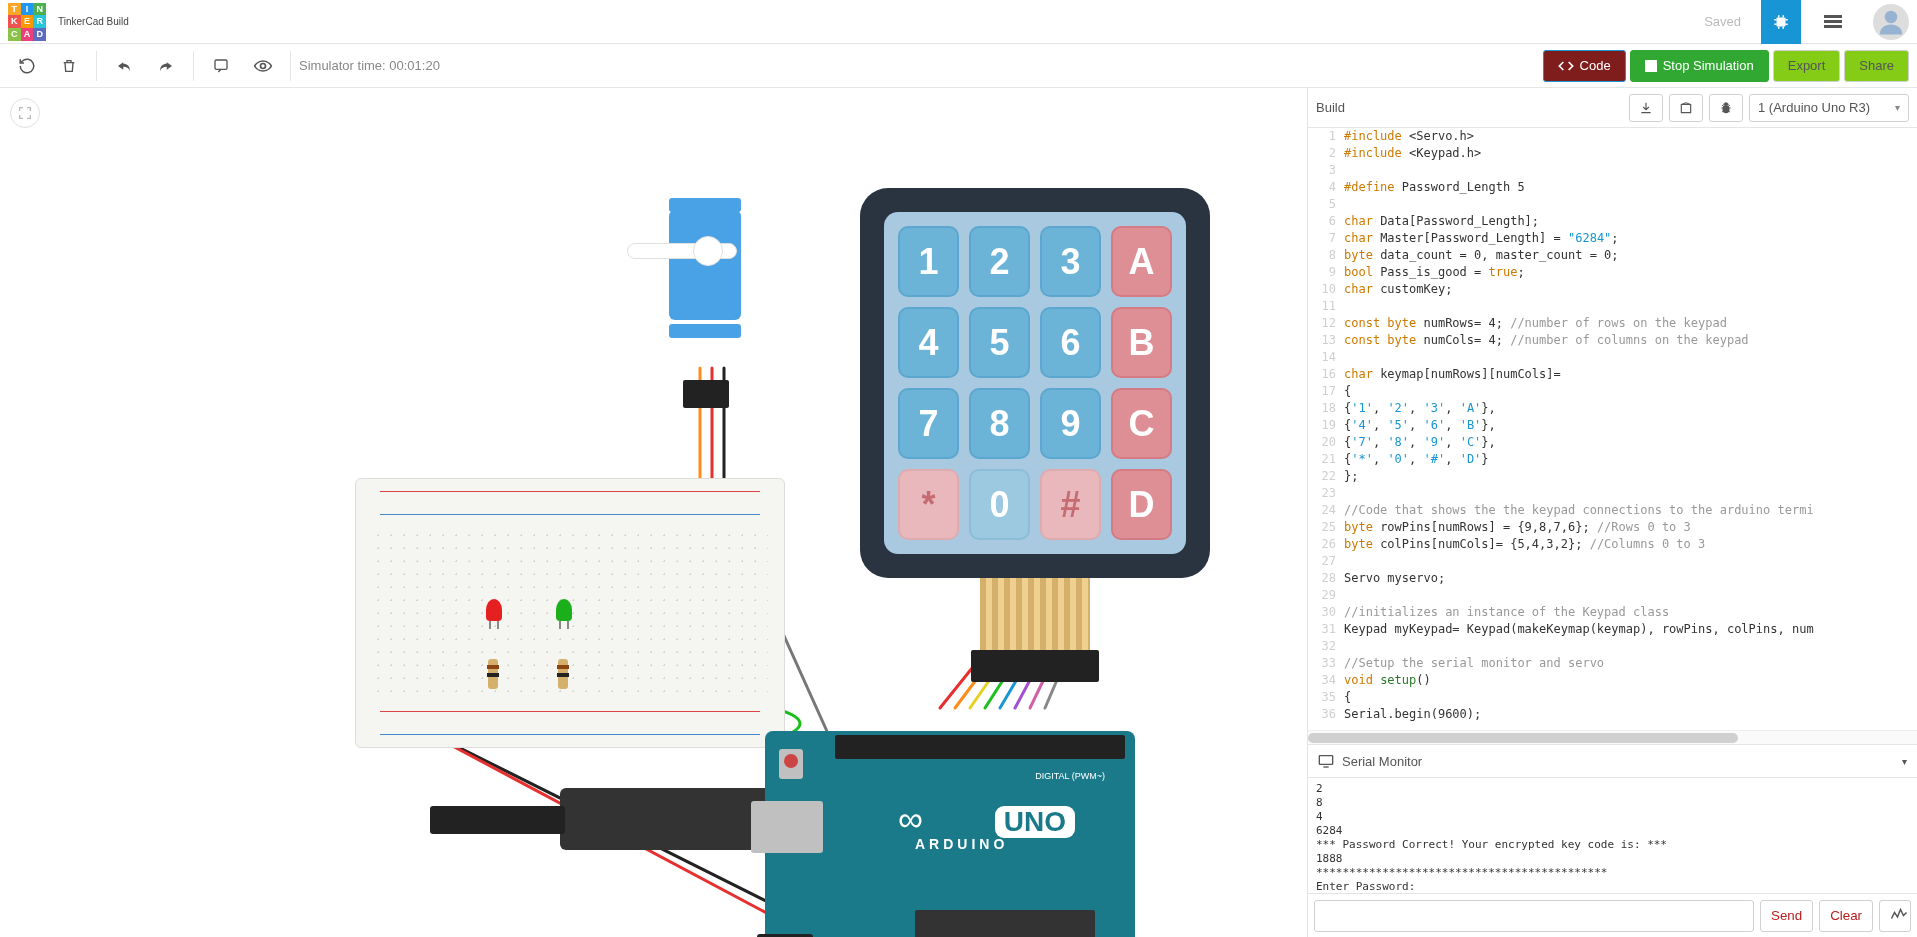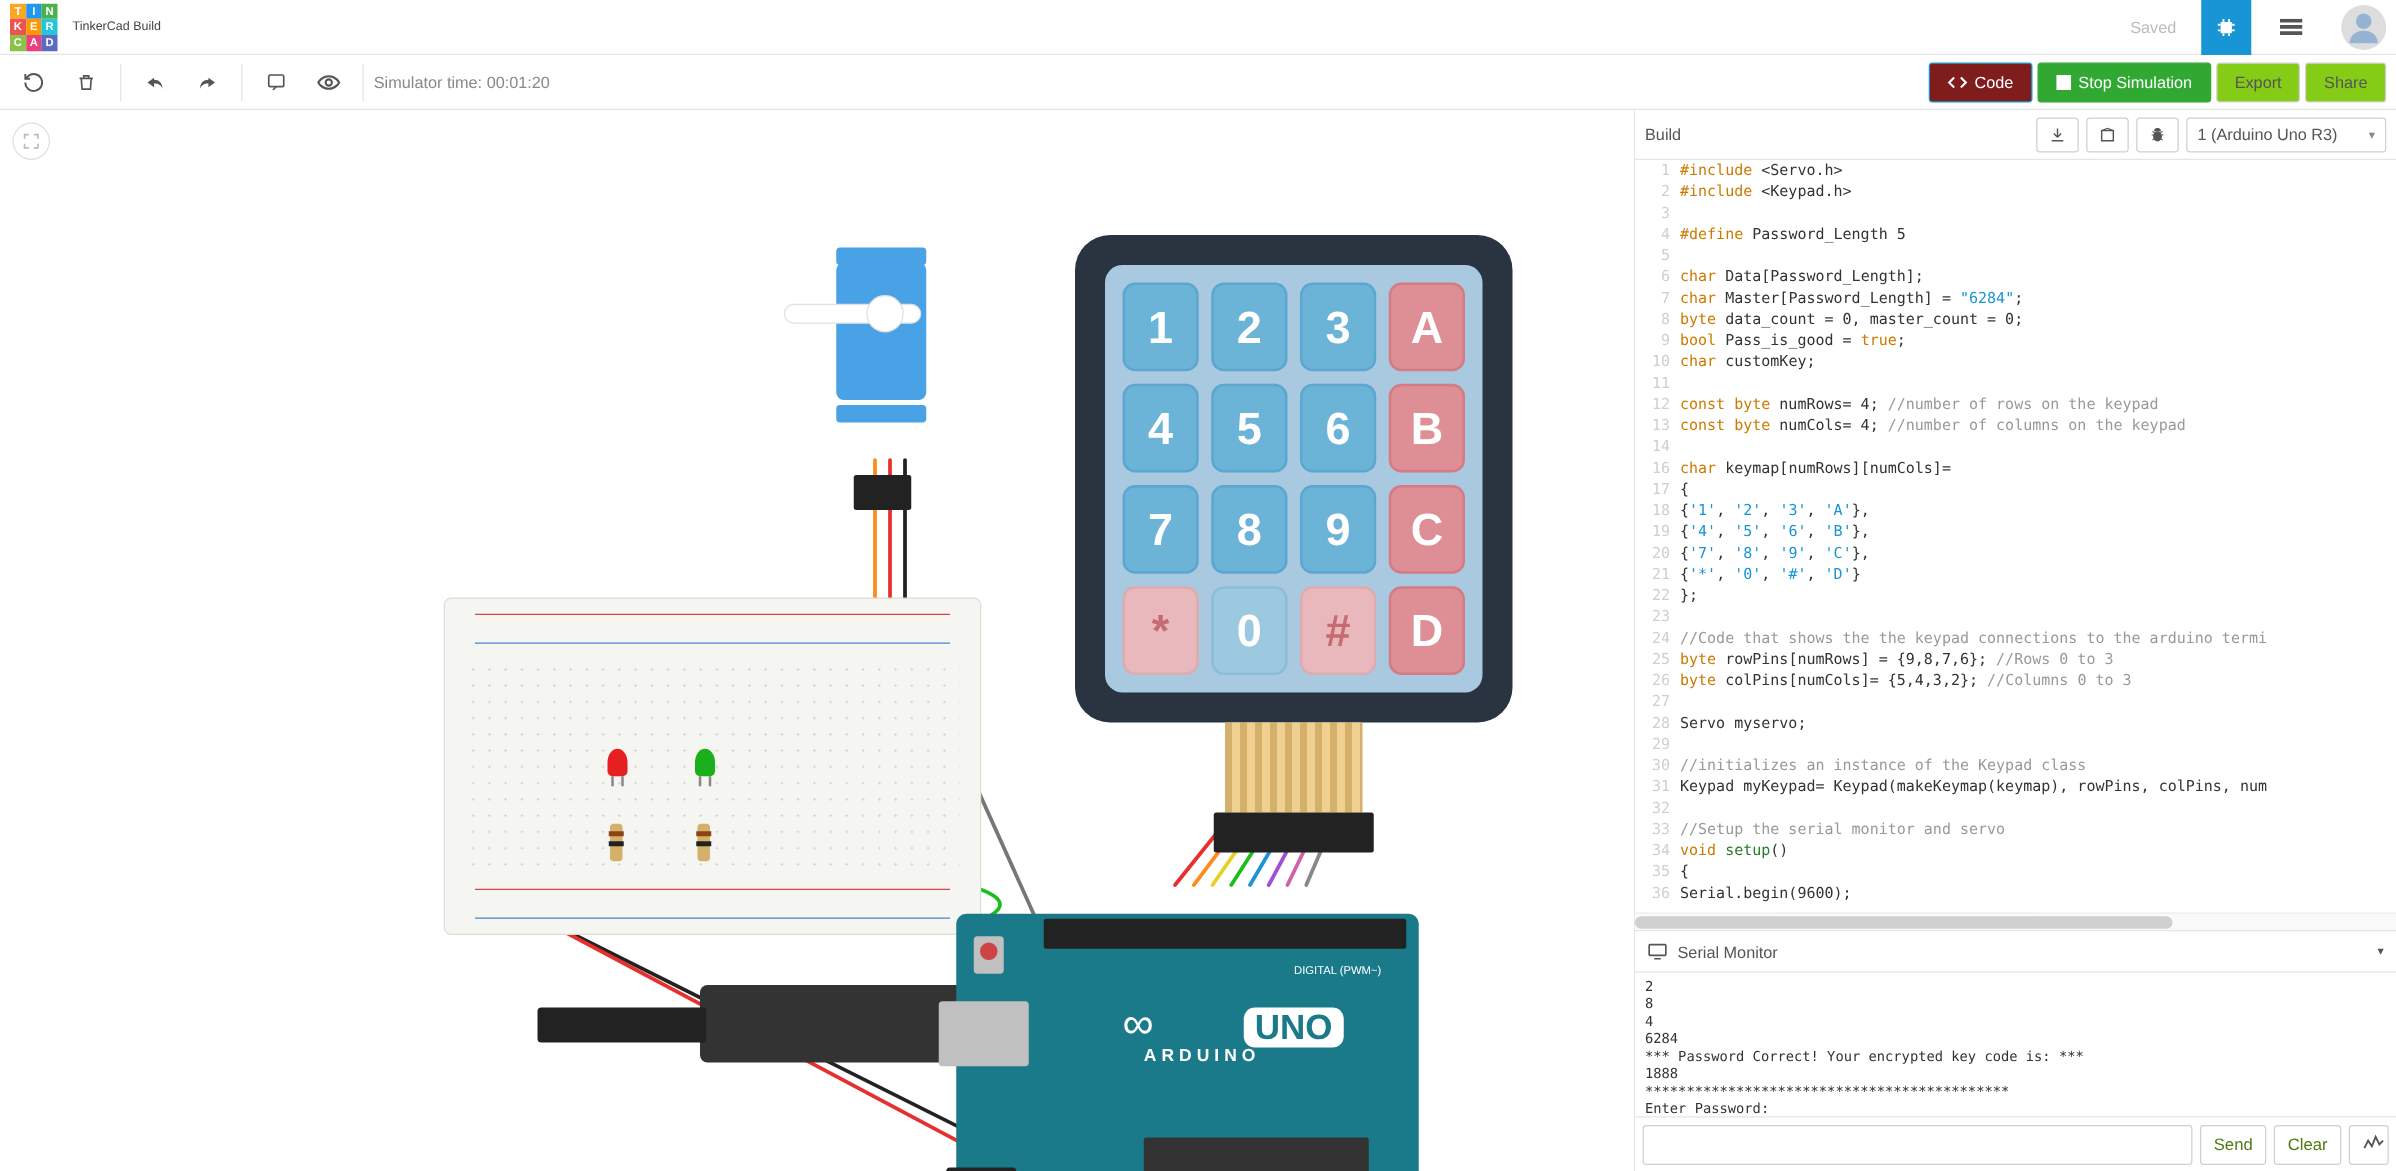--- a/index.html
+++ b/index.html
@@ -52,21 +52,21 @@
 .def { color:#cc7a00; }
 
 .hscroll { height:14px; border-top:1px solid #eee; background:#fafafa; position:relative; }
 .hscroll-thumb { position:absolute; left:0; top:2px; height:10px; width:430px; background:#d0d0d0; border-radius:5px; }
 
 
 .serial-header { height:34px; border-top:1px solid #e5e5e5; border-bottom:1px solid #e5e5e5; display:flex; align-items:center; padding:0 10px; color:#555; gap:8px; cursor:pointer; }
 .serial-out { height: 115px; overflow:auto; font-family: Consolas, Monaco, monospace; font-size:11px; line-height:14px; padding:4px 8px; white-space:pre; color:#333; }
 .serial-input-row { height:44px; border-top:1px solid #e5e5e5; display:flex; align-items:center; padding:6px; gap:6px; }
 .serial-input { flex:1; height:32px; border:1px solid #d0d0d0; border-radius:3px; padding:0 6px; }
-.mini-btn { height:32px; padding:0 10px; border:1px solid #d0d0d0; border-radius:3px; background:#fff; cursor:pointer; color:#4d7c0f; }
+.mini-btn { height:32px; padding:0 10px; border:1px solid #d0d0d0; border-radius:3px; background:#fff; cursor:pointer; color:#b91c1c; }
 .graph-btn { width:32px; }
 
 
 .comp { position:absolute; }
 
 
 .breadboard { left:355px; top:390px; width:430px; height:270px; background:#f5f5f2; border:1px solid #dcdcd8; border-radius:6px; }
 .bb-rail { position:absolute; left:16px; right:16px; height:28px; }
 .bb-rail.top { top:10px; }
 .bb-rail.bot { bottom:10px; }

